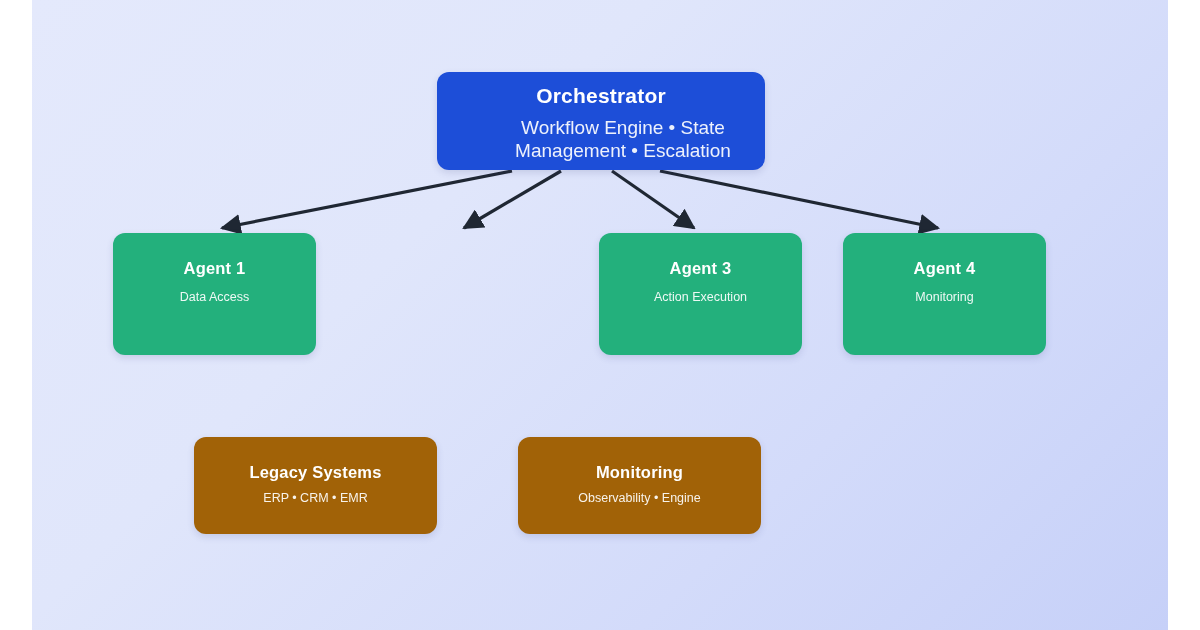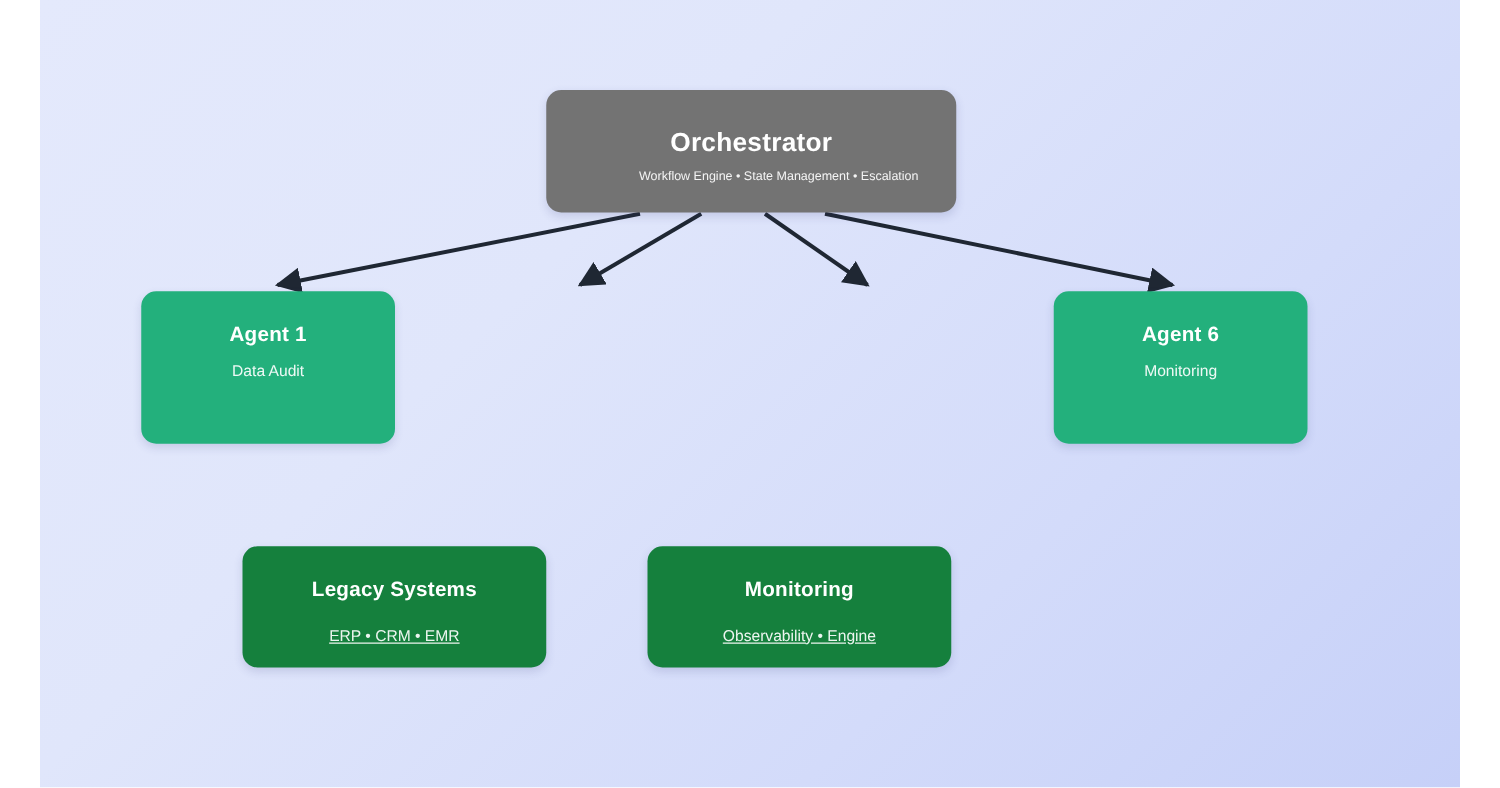--- a/index.html
+++ b/index.html
@@ -63,25 +63,25 @@
     text-align: center;
     line-height: 1.2;
   }
 
   
   #node-orchestrator {
     left: 437px;
     top: 72px;
     width: 328px;
     height: 98px;
-    background: #737373;
-    padding-top: 30px;
+    background: #1d4ed8;
+    padding-top: 11px;
   }
   #node-orchestrator .title { font-size: 21px; }
-  #node-orchestrator .subtitle { font-size: 10px; margin-top: 9px; margin-left: 44px; }
+  #node-orchestrator .subtitle { font-size: 19px; margin-top: 9px; margin-left: 44px; }
 
   
   .agent {
     top: 233px;
     width: 203px;
     height: 122px;
     background: #23b07c;
   }
   .agent .title { font-size: 16.5px; }
   .agent .subtitle { font-size: 12.5px; margin-top: 11px; }
@@ -89,24 +89,24 @@
   #node-agent-1 { left: 113px; }
   #node-agent-2 { left: 356px; }
   #node-agent-3 { left: 599px; }
   #node-agent-4 { left: 843px; }
 
   
   .infra {
     top: 437px;
     width: 243px;
     height: 97px;
-    background: #15803d;
+    background: #a16207;
   }
   .infra .title { font-size: 16.5px; }
-  .infra .subtitle { font-size: 12.5px; margin-top: 19px; text-decoration: underline; }
+  .infra .subtitle { font-size: 12.5px; margin-top: 8px; }
 
   #node-legacy-systems { left: 194px; }
   #node-monitoring     { left: 518px; }
   #node-escalation     { left: 842px; }
 </style>
 </head>
 <body>
 
 <div id="canvas">
 
@@ -128,27 +128,31 @@
     <line x1="660" y1="171" x2="938" y2="228" stroke="#1f2733" stroke-width="3.2" marker-end="url(#arrowhead)"></line>
   </svg>
 
   <div class="node" id="node-orchestrator">
     <div class="title">Orchestrator</div>
     <div class="subtitle">Workflow Engine • State Management • Escalation</div>
   </div>
 
   <div class="node agent" id="node-agent-1">
     <div class="title">Agent 1</div>
-    <div class="subtitle">Data Audit</div>
+    <div class="subtitle">Data Access</div>
   </div>
 
 
+  <div class="node agent" id="node-agent-3">
+    <div class="title">Agent 3</div>
+    <div class="subtitle">Action Execution</div>
+  </div>
 
   <div class="node agent" id="node-agent-4">
-    <div class="title">Agent 6</div>
+    <div class="title">Agent 4</div>
     <div class="subtitle">Monitoring</div>
   </div>
 
   <div class="node infra" id="node-legacy-systems">
     <div class="title">Legacy Systems</div>
     <div class="subtitle">ERP • CRM • EMR</div>
   </div>
 
   <div class="node infra" id="node-monitoring">
     <div class="title">Monitoring</div>

